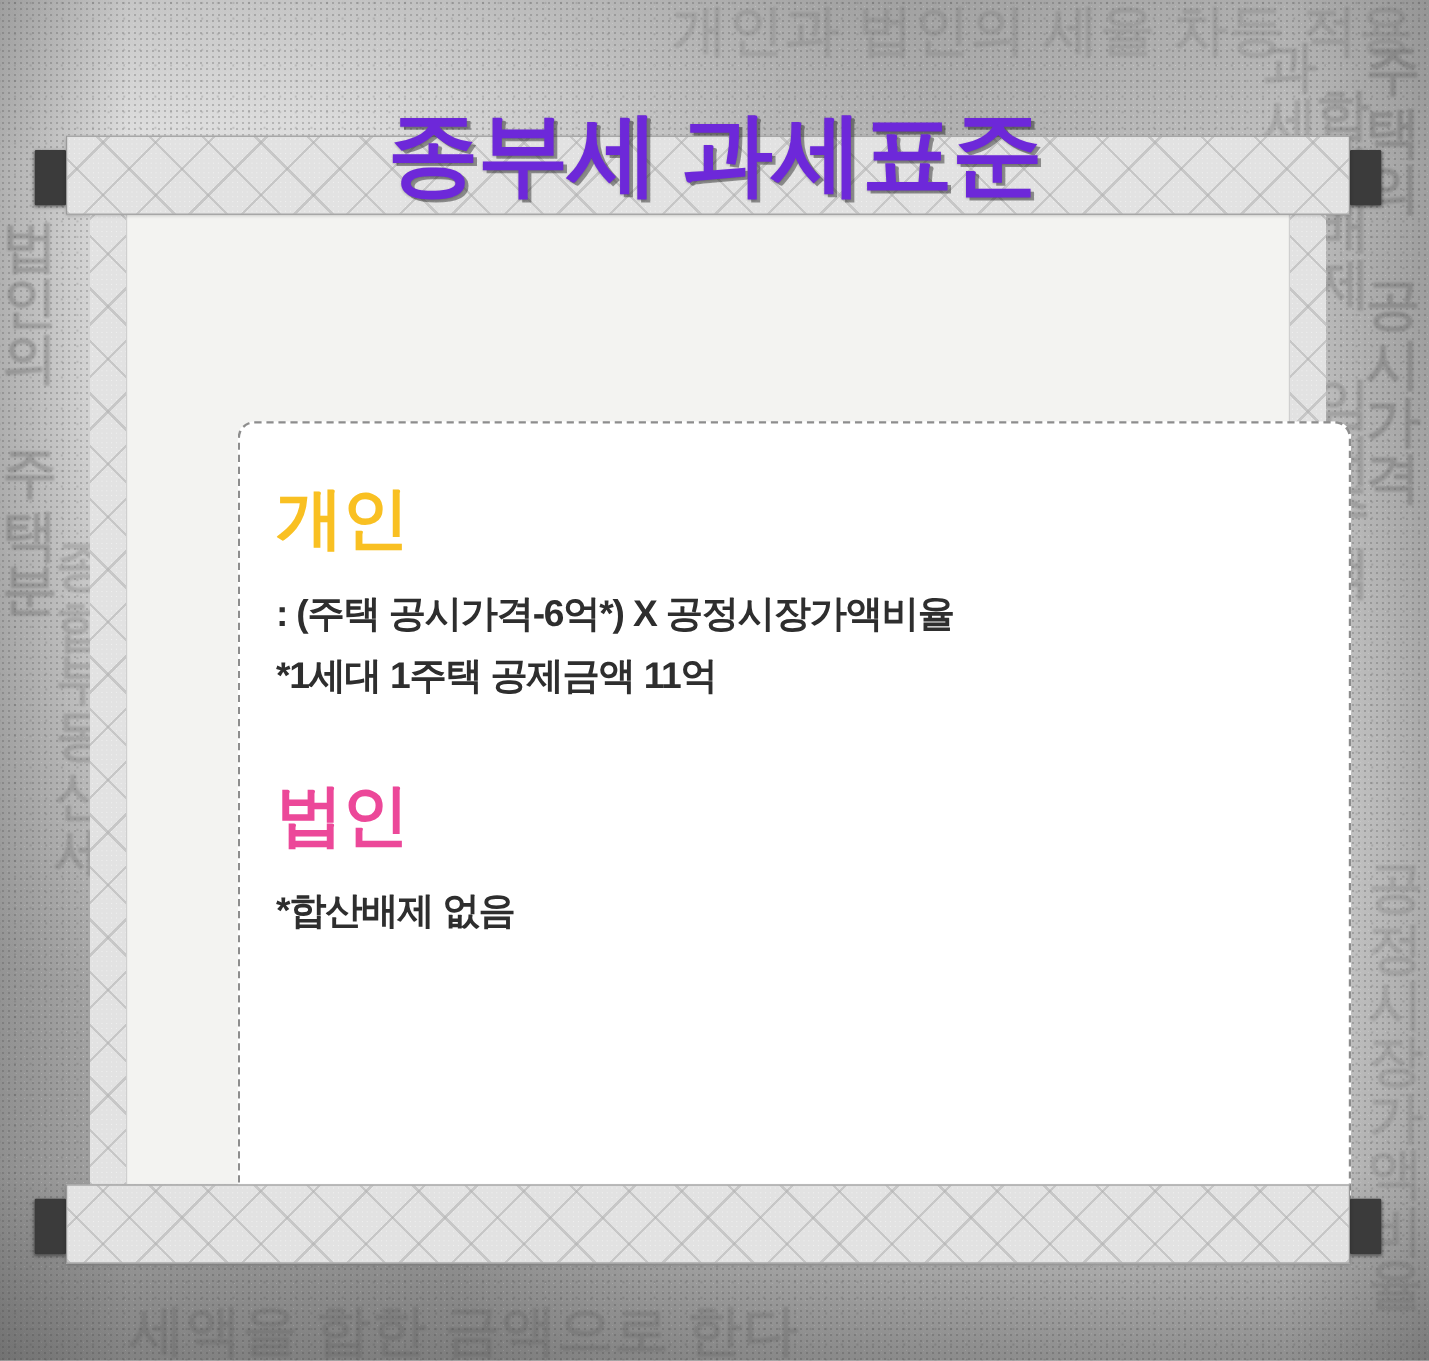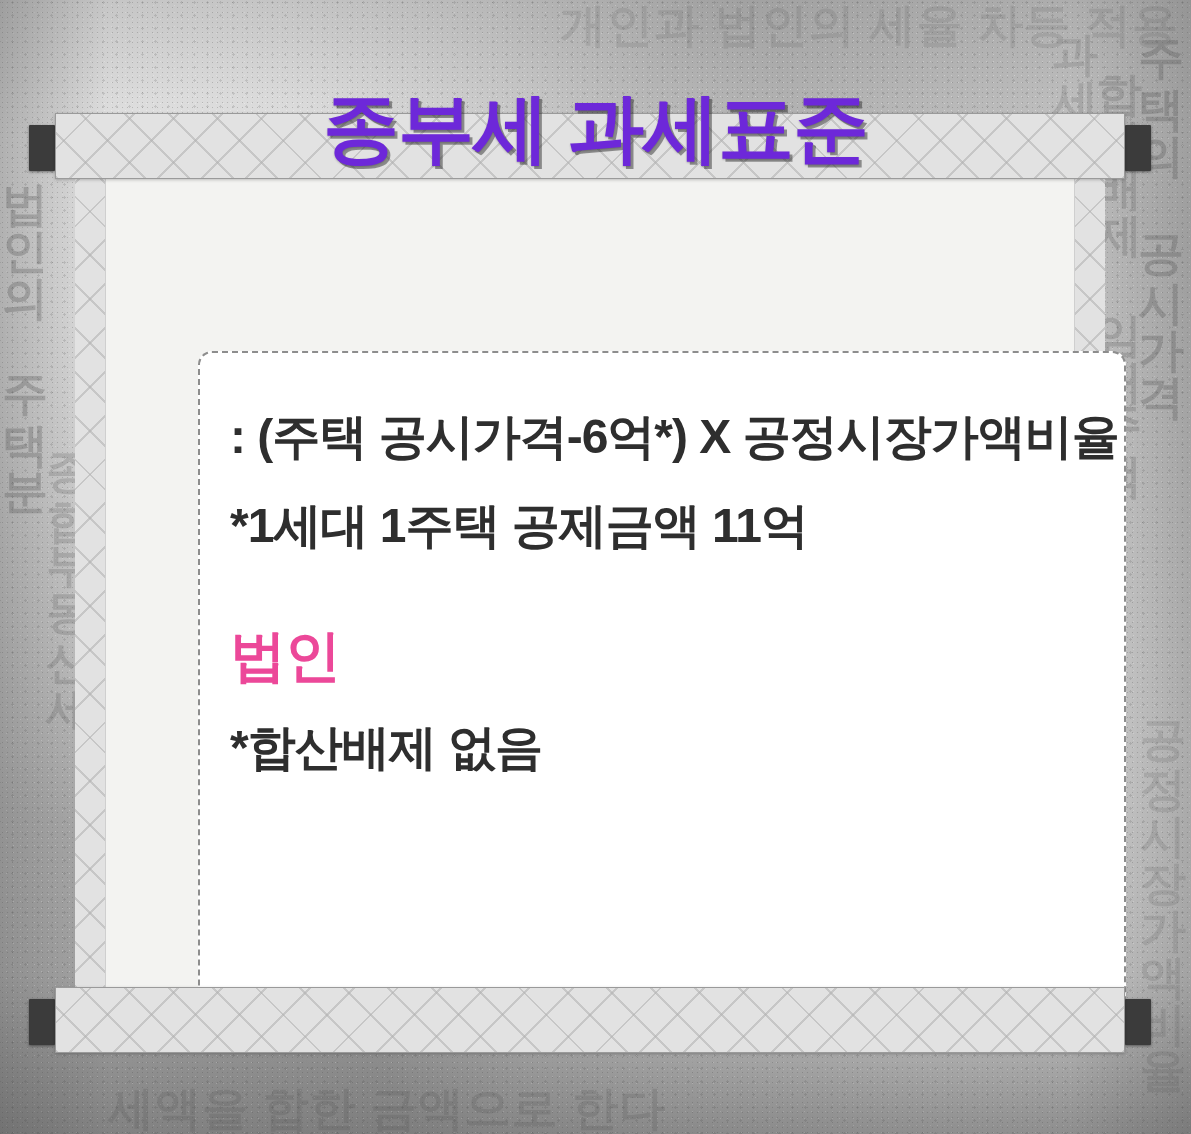--- a/index.html
+++ b/index.html
@@ -205,28 +205,28 @@
     font-size: 56px;
     font-weight: 800;
     line-height: 1.12;
     letter-spacing: -1px;
     margin-bottom: 24px;
   }
   .heading-personal  { color: #f9c022; }
   .heading-corporate { color: #ec4899; }
 
   .sec-line {
-    font-size: 48px;
+    font-size: 31px;
     font-weight: 700;
     color: #2e2e2e;
     line-height: 1.52;
     letter-spacing: -1px;
     white-space: nowrap;
   }
-  .sec-line + .sec-line { margin-top: 16px; }
+  .sec-line + .sec-line { margin-top: 4px; }
 </style>
 </head>
 <body>
 
 <div id="stage">
 
   <div class="bg-base"></div>
   <div class="bg-grain"></div>
 
   <div class="bg-ghost-text">
@@ -257,20 +257,21 @@
     <div class="scroll-body">
       <div class="rail rail-left lattice"></div>
       <div class="rail rail-right lattice"></div>
 
       <div class="mat"></div>
     </div>
 
     <div class="card">
 
       <div class="section">
+        <div class="sec-heading heading-personal">개인</div>
         <div class="sec-line">: (주택 공시가격-6억*) X 공정시장가액비율</div>
         <div class="sec-line">*1세대 1주택 공제금액 11억</div>
       </div>
 
       <div class="section">
         <div class="sec-heading heading-corporate">법인</div>
         <div class="sec-line">*합산배제 없음</div>
       </div>
 
     </div>

